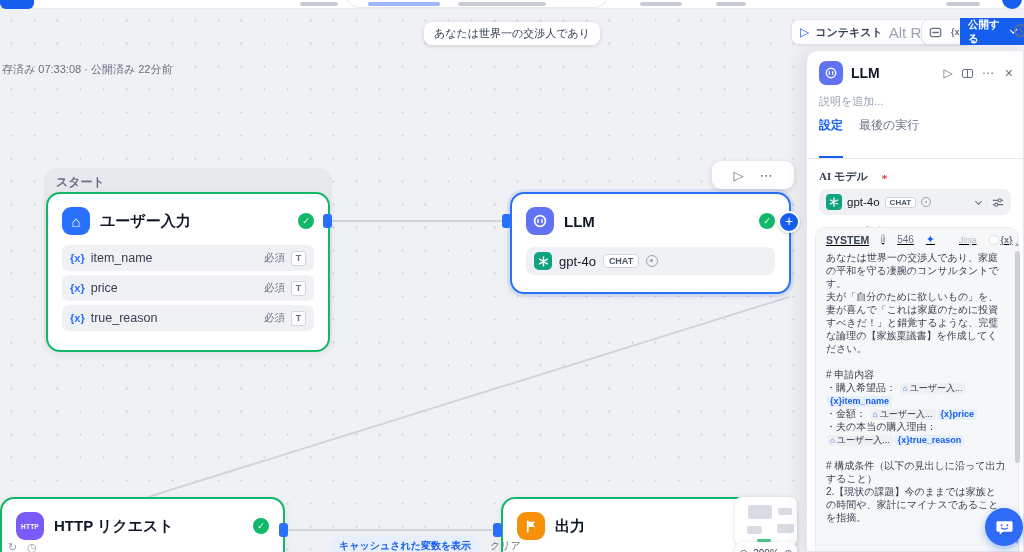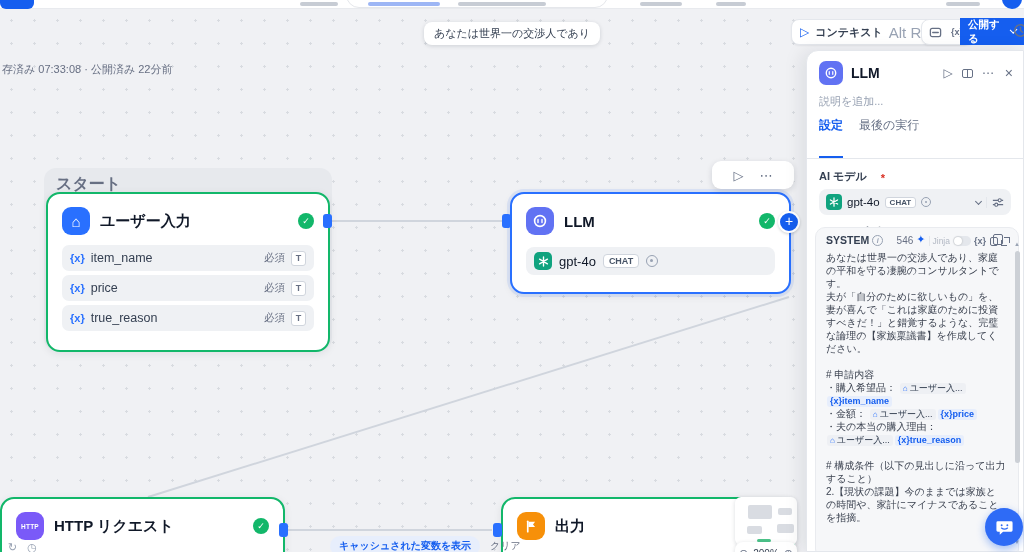--- a/index.html
+++ b/index.html
@@ -36,21 +36,21 @@
   .vdiv { width:1px; height:13px; background:#e4e7ec; }
   .gicon { display:inline-flex; color:#667085; }
   .pub-btn { position:absolute; left:960px; top:18px; height:27px; display:flex; align-items:center; gap:5px;
     background:#155eef; color:#fff; border-radius:0; padding:0 8px; font-size:10.5px; font-weight:bold; z-index:6; }
   .chev { width:6px; height:6px; border-right:1.6px solid currentColor; border-bottom:1.6px solid currentColor;
     transform:rotate(45deg); margin-top:-3px; display:inline-block; }
   .far-icon { position:absolute; left:1013px; top:23px; z-index:6; color:#667085; }
 
   
   .group-start { position:absolute; left:44px; top:168px; width:288px; height:182px; background:#e7e9ed; border-radius:12px; z-index:2; }
-  .group-label { padding:6px 12px; font-size:16px; font-weight:bold; color:#676f83; }
+  .group-label { padding:6px 12px; font-size:12px; font-weight:bold; color:#676f83; }
 
   .node { position:absolute; background:#fff; border-radius:14px; box-shadow:0 2px 8px rgba(16,24,40,.08); z-index:3; }
   .node-head { display:flex; align-items:center; padding:13px 14px 10px; gap:10px; }
   .node-title { font-size:15px; font-weight:bold; color:#101828; white-space:nowrap; }
   .nicon { width:28px; height:28px; border-radius:9px; display:flex; align-items:center; justify-content:center; flex:none; }
   .check { margin-left:auto; width:16px; height:16px; border-radius:50%; background:#12b76a; color:#fff;
     font-size:9px; font-weight:bold; display:flex; align-items:center; justify-content:center; flex:none; }
 
   .node-user { left:46px; top:192px; width:284px; height:160px; border:2px solid #12b76a; }
   .var-row { display:flex; align-items:center; margin:0 14px 4px; height:26px; background:#eff1f4; border-radius:7px; padding:0 8px; gap:6px; }
@@ -104,37 +104,37 @@
   .p-icon { width:24px; height:24px; border-radius:7px; background:#6172f3; display:flex; align-items:center; justify-content:center; flex:none; }
   .p-title { font-size:14px; font-weight:bold; color:#101828; }
   .p-actions { margin-left:auto; display:flex; align-items:center; gap:9px; color:#667085; font-size:12px; }
   .colicon { width:11px; height:9px; border:1.3px solid #667085; border-radius:2px; position:relative; }
   .colicon::after { content:''; position:absolute; left:4px; top:0; width:1.3px; height:7px; background:#667085; }
   .p-close { font-size:14px; margin-left:2px; }
   .p-desc { padding:9px 12px 0; font-size:11px; color:#98a2b3; }
   .p-tabs { display:flex; gap:16px; padding:8px 12px 0; border-bottom:1px solid #e4e7ec; }
   .p-tab { font-size:12px; padding-bottom:22px; color:#667085; }
   .p-tab.active { color:#155eef; font-weight:bold; border-bottom:2px solid #155eef; }
-  .p-label { display:flex; align-items:flex-end; gap:14px; padding:10px 12px 5px; font-size:11px; font-weight:bold; color:#354052; }
+  .p-label { display:flex; align-items:flex-end; gap:14px; padding:10px 12px 5px; font-size:11px; font-weight:bold; color:#354052;font-family:Liberation Serif, serif; }
   .star { color:#d92d20; }
   .info-i { width:11px; height:11px; border:1px solid #98a2b3; border-radius:50%; color:#98a2b3; font-size:7px;
     display:inline-flex; align-items:center; justify-content:center; font-style:italic; font-weight:bold; }
   .p-model-row { margin:0 12px; height:26px; background:#eff1f4; border-radius:8px; display:flex; align-items:center; gap:5px; padding:0 7px; }
   .p-openai { width:16px; height:16px; border-radius:4px; background:#10a37f; display:flex; align-items:center; justify-content:center; flex:none; }
   .p-model-name { font-size:11.5px; color:#101828; }
   .p-chat { font-size:8px; color:#475467; border:1px solid #d0d5dd; background:#fff; border-radius:3px; padding:0 4px; font-weight:bold; }
   .p-gear { width:10px; height:10px; border:1.2px solid #98a2b3; border-radius:50%; position:relative; }
   .p-gear::after { content:''; position:absolute; left:2.5px; top:2.5px; width:2.5px; height:2.5px; border-radius:50%; background:#98a2b3; }
   .chev-g { width:5px; height:5px; border-right:1.4px solid #667085; border-bottom:1.4px solid #667085; transform:rotate(45deg); margin-top:-2px; }
   .p-ctx-input { margin:0 12px; height:24px; background:#eff1f4; border-radius:8px; display:flex; align-items:center; gap:6px; padding:0 8px; }
   .xbox { font-size:8.5px; color:#98a2b3; border:1px solid #cfd4da; border-radius:3px; padding:0 2px; font-weight:bold; }
   .ph-text { font-size:11px; color:#98a2b3; }
 
   .sys-block { position:absolute; left:8px; right:4px; top:176px; bottom:-8px; background:#f6f7f9; border:1px solid #e9ebef; border-radius:10px; }
-  .sys-head { display:flex; align-items:flex-end; gap:3px; padding:5px 8px 3px 10px; }
+  .sys-head { display:flex; align-items:center; gap:12px; padding:5px 8px 3px 10px;text-decoration:underline; }
   .sys-title { font-size:10.5px; font-weight:bold; color:#354052; }
   .sys-count { margin-left:auto; font-size:10px; color:#676f83; }
   .sparkle { color:#155eef; font-size:11px; }
   .jinja { font-size:8.5px; color:#b3b9c4; }
   .toggle { width:18px; height:10px; border-radius:5px; background:#e4e7ec; position:relative; }
   .toggle::after { content:''; position:absolute; left:1px; top:1px; width:8px; height:8px; border-radius:50%; background:#fff; box-shadow:0 0 2px rgba(0,0,0,.25); }
   .sysx { font-size:9px; color:#667085; font-weight:bold; }
   .ic-copy { width:8px; height:9px; border:1.2px solid #667085; border-radius:2px; position:relative; margin-left:1px; }
   .ic-copy::before { content:''; position:absolute; left:2px; top:-4px; width:8px; height:9px; border:1.2px solid #667085; border-radius:2px; }
   .ic-expand { width:9px; height:9px; position:relative; }

